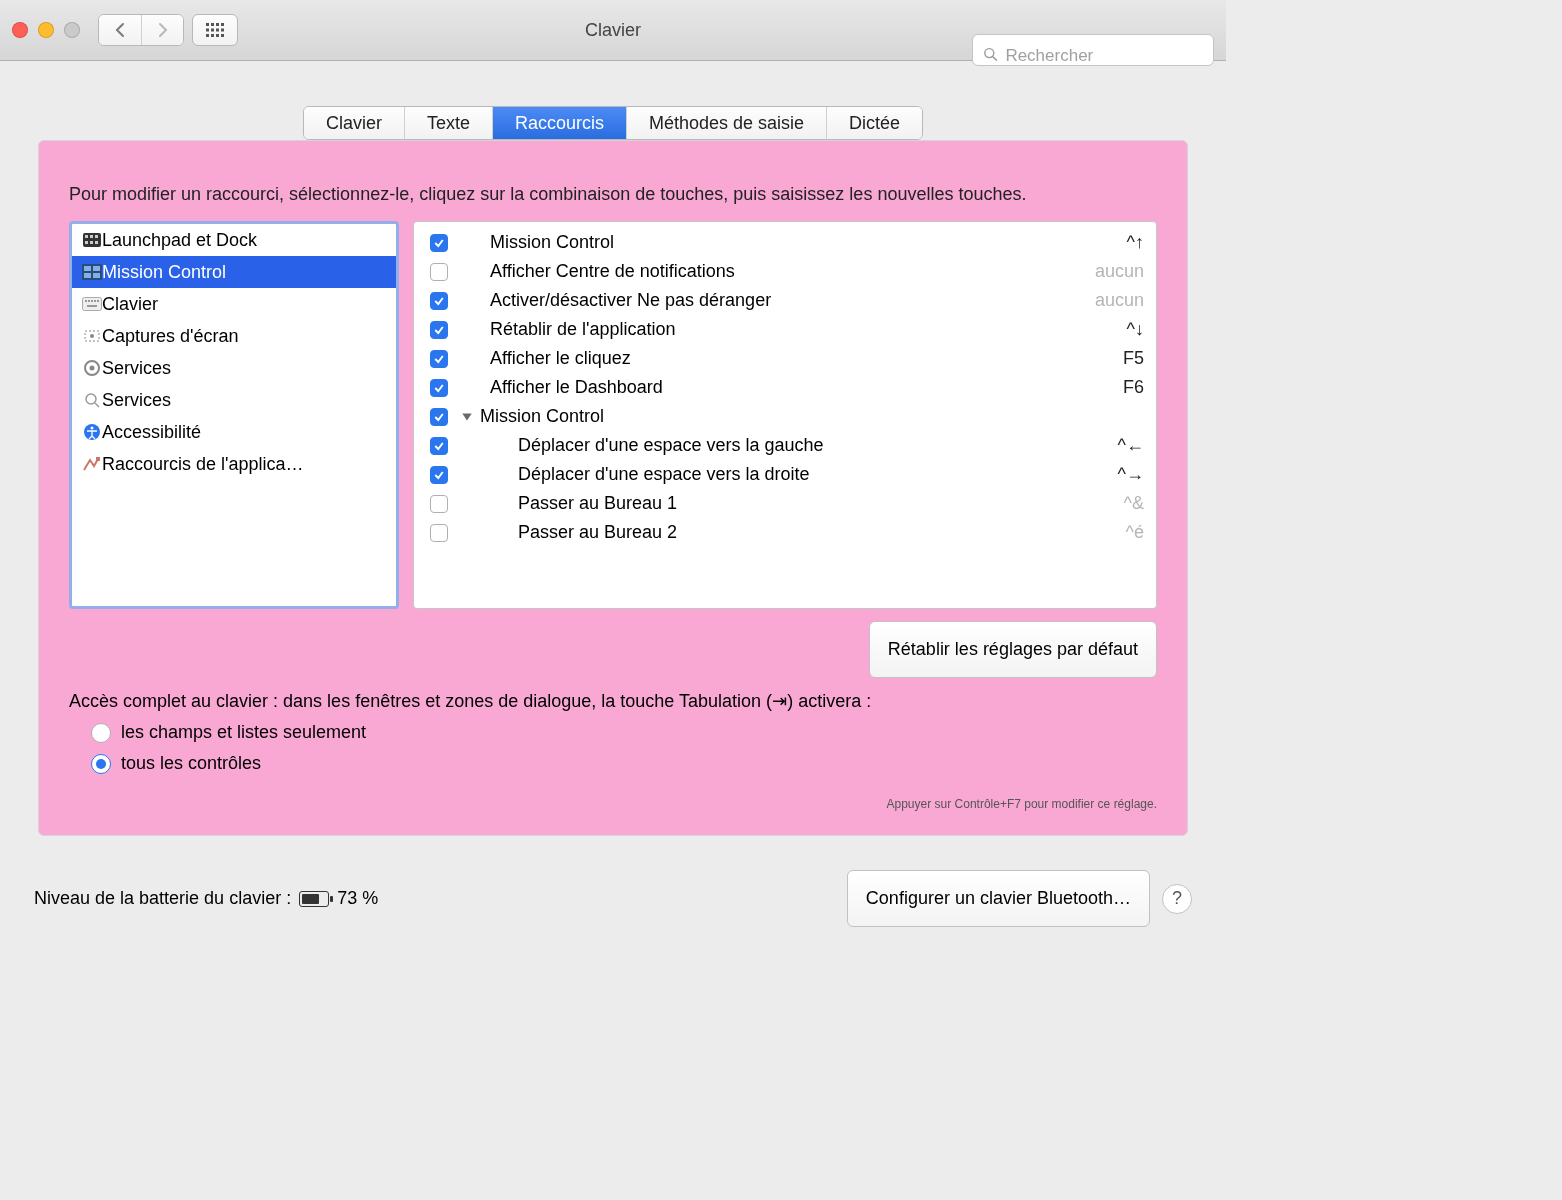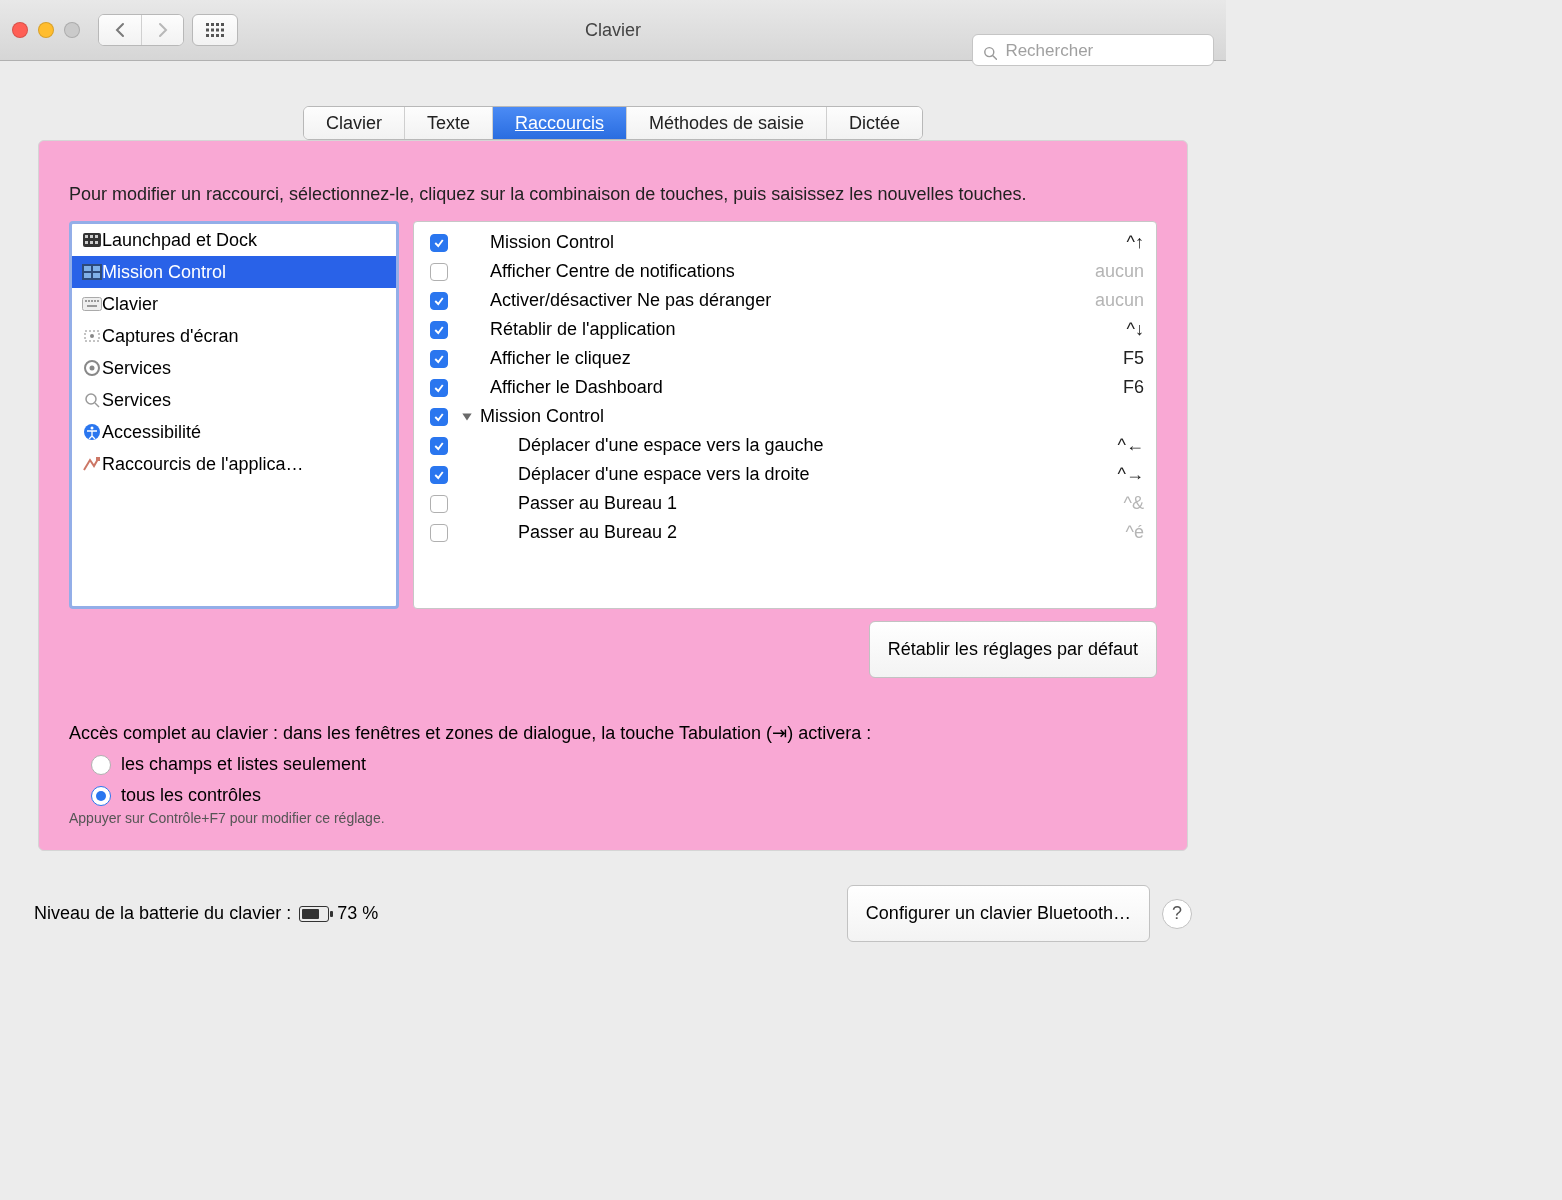--- a/index.html
+++ b/index.html
@@ -30,31 +30,31 @@
 .tred { background: #ff5f56;}
 .tyel { background: #ffbd2e;}
 .tgrn { background: #cacaca;}
 .navgroup { display: inline-flex; border: 1px solid #b8b8b8; border-radius: 6px; overflow: hidden; height: 32px; background: #fff; }
 .navbtn { width: 42px; display:flex; align-items:center; justify-content:center; background: linear-gradient(#fdfdfd,#f2f2f2); border:none; color:#6e6e6e; }
 .navbtn + .navbtn { border-left: 1px solid #d0d0d0;}
 .gridbtn-wrap { margin-left: 8px; }
 .gridbtn { width: 46px; height:32px; border:1px solid #b8b8b8; border-radius:6px; background:linear-gradient(#fdfdfd,#f2f2f2); display:flex; align-items:center; justify-content:center;}
 .title-center { position:absolute; left:50%; transform:translateX(-50%); font-size:18px; color:#444; font-weight:400;}
 .searchwrap { margin-left:auto; }
-.searchbox { height:32px; width:242px; border:1px solid #c5c5c5; border-radius:6px; background:#fff; display:flex; align-items:flex-end; padding:4px 10px; gap:8px; color:#9a9a9a;margin-top:39px;}
+.searchbox { height:32px; width:242px; border:1px solid #c5c5c5; border-radius:6px; background:#fff; display:flex; align-items:flex-start; padding:11px 10px; gap:8px; color:#9a9a9a;margin-top:39px;}
 .searchbox input { border:none; outline:none; font-size:17px; width:100%; color:#333; background:transparent;}
 .searchbox input::placeholder { color:#a0a0a0;}
 
 .content { padding: 0; }
 
 .tabbar { display:flex; justify-content:center; margin-top: 45px;}
 .tabs { display:inline-flex; border:1px solid #b8b8b8; border-radius:6px; overflow:hidden; height:34px; background:#fff;}
 .tab { padding: 0 22px; display:flex; align-items:center; font-size:18px; border:none; background:linear-gradient(#fdfdfd,#f2f2f2); color:#222; cursor:pointer;}
 .tab + .tab { border-left:1px solid #cfcfcf;}
-.tab.active { background:#3a7bf2; background:linear-gradient(#4b8bf5,#2a6de0); color:#fff; font-weight:400;text-decoration:underline;}
+.tab.active { background:#3a7bf2; background:linear-gradient(#4b8bf5,#2a6de0); color:#fff; font-weight:400;}
 .shortcuts-card { background:#f9a8d4; border:1px solid #d5d5d5; border-radius:6px; padding: 40px 30px 24px 30px; margin: -86px 0 0 0; position:relative; top:86px;}
 
 .instruct { font-size:18px; color:#222; line-height:1.45; margin-bottom: 14px;}
 
 .columns { display:flex; gap: 14px; }
 .leftlist { width: 330px; height: 388px; border: 3px solid #93aee8; border-radius:4px; background:#fff; overflow:hidden;}
 .leftlist .row { height:32px; display:flex; align-items:center; padding:0 10px; font-size:18px;}
 .leftlist .row.sel { background:#2962e8; color:#fff;}
 .cat-icon { width:20px; height:20px; display:inline-flex; align-items:center; justify-content:center; font-size:14px;}
 .rightlist { flex:1; height:388px; border:1px solid #c7c7c7; border-radius:4px; background:#fff; overflow-y:auto; padding: 6px 0;}
@@ -68,26 +68,26 @@
 .chk.on svg { width:12px; height:12px; }
 .chk.on path { stroke:#fff; stroke-width:2.5; fill:none;}
 .disclose { width:14px; height:14px; display:inline-block; }
 .blank { width:18px; display:inline-block;}
 .sc-row.indented .lbl { padding-left: 28px; }
 .grouphead { display:flex; align-items:center; gap:6px;}
 
 .restorewrap { display:flex; justify-content:flex-end; margin-top:12px;}
 .btn { border:1px solid #c2c2c2; border-radius:6px; background:linear-gradient(#fff,#f3f3f3); padding:17px 18px; font-size:18px; cursor:pointer;}
 
-.access { margin-top: 44px; font-size:18px;}
+.access { margin-top: 12px; font-size:18px;}
 .radio-row { display:flex; align-items:center; gap:10px; margin: 10px 0 0 22px; font-size:18px;}
 .radio { width:20px; height:20px; border-radius:50%; border:1px solid #b0b0b0; background:#fff; display:inline-flex; align-items:center; justify-content:center;}
 .radio.on { border-color:#2a76ef;}
 .radio.on::after { content:""; width:10px; height:10px; border-radius:50%; background:#2a76ef;}
-.hint { font-size:14px; color:#555; margin-top:4px;}
+.hint { font-size:12px; color:#555; margin-top:23px;text-align:right;}
 
 .footer { display:flex; align-items:center; padding: 16px 34px 18px 34px; font-size:18px;}
 .batt-icon { display:inline-block; width:30px; height:16px; border:1.5px solid #333; border-radius:3px; position:relative; margin: 0 8px;}
 .batt-icon::after { content:""; position:absolute; right:-5px; top:4px; width:3px; height:6px; background:#333; border-radius:1px;}
 .batt-fill { position:absolute; left:2px; top:2px; bottom:2px; width:60%; background:#333; border-radius:1px;}
 .foot-right { margin-left:auto; display:flex; gap:12px; align-items:center;}
 .help { width:30px; height:30px; border:1px solid #c2c2c2; border-radius:50%; background:#fff; display:flex; align-items:center; justify-content:center; font-size:18px; color:#555;}
 
 svg { display:block; }
 </style>

